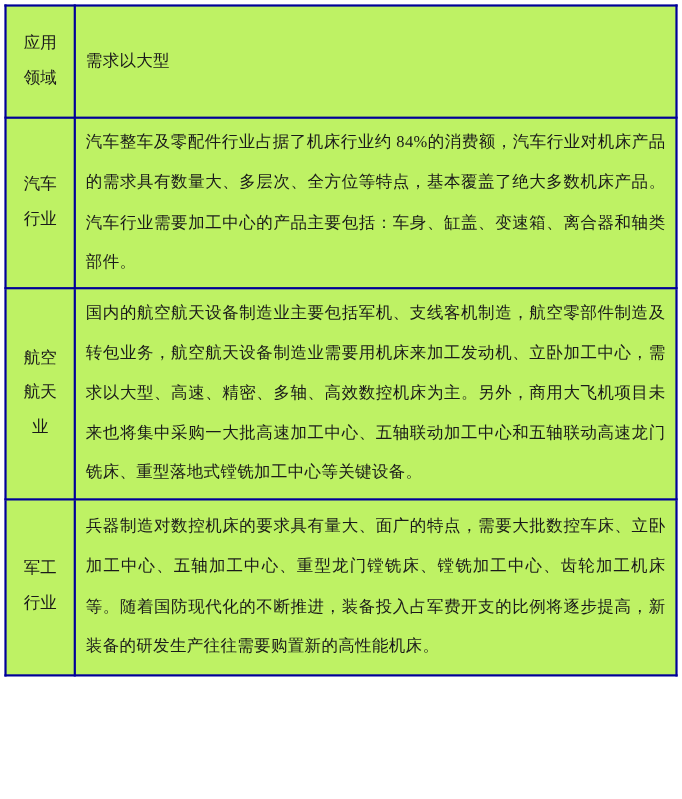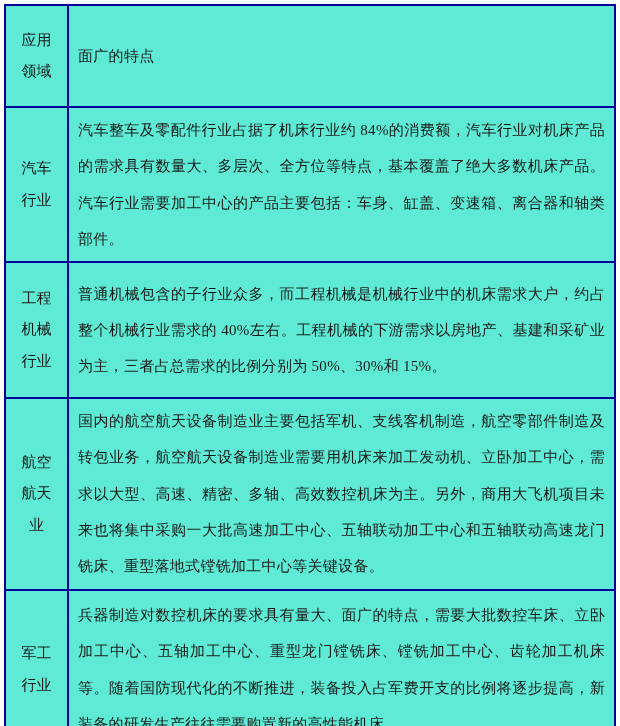--- a/index.html
+++ b/index.html
@@ -17,21 +17,21 @@
   table.demand-table {
     border-collapse: collapse;
     table-layout: fixed;
     width: 612px;
     margin: 4px 0 0 4px;
   }
   table.demand-table td {
     border: 2px solid #000099;
     vertical-align: middle;
     font-size: 15px;
-    background: #5eead4;
+    background: #bef264;
   }
   td.field-cell {
     width: 53px;
     text-align: center;
     white-space: pre-line;
     line-height: 2.1;
     padding: 2px 4px;
   }
   td.analysis-cell {
     text-align: justify;
@@ -47,32 +47,26 @@
   tr.row-defense { height: 160px; }
 </style>
 </head>
 <body>
 
 <table class="demand-table">
   <tbody>
     <tr class="row-header">
       <td class="field-cell">应用
 领域</td>
-      <td class="analysis-cell">面广的特点</td>
+      <td class="analysis-cell">需求以大型</td>
     </tr>
     <tr class="row-auto">
       <td class="field-cell">汽车
 行业</td>
       <td class="analysis-cell">汽车整车及零配件行业占据了机床行业约 84%的消费额，汽车行业对机床产品的需求具有数量大、多层次、全方位等特点，基本覆盖了绝大多数机床产品。汽车行业需要加工中心的产品主要包括：车身、缸盖、变速箱、离合器和轴类部件。</td>
-    </tr>
-    <tr class="row-machine">
-      <td class="field-cell">工程
-机械
-行业</td>
-      <td class="analysis-cell">普通机械包含的子行业众多，而工程机械是机械行业中的机床需求大户，约占整个机械行业需求的 40%左右。工程机械的下游需求以房地产、基建和采矿业为主，三者占总需求的比例分别为 50%、30%和 15%。</td>
     </tr>
     <tr class="row-aero">
       <td class="field-cell">航空
 航天
 业</td>
       <td class="analysis-cell">国内的航空航天设备制造业主要包括军机、支线客机制造，航空零部件制造及转包业务，航空航天设备制造业需要用机床来加工发动机、立卧加工中心，需求以大型、高速、精密、多轴、高效数控机床为主。另外，商用大飞机项目未来也将集中采购一大批高速加工中心、五轴联动加工中心和五轴联动高速龙门铣床、重型落地式镗铣加工中心等关键设备。</td>
     </tr>
     <tr class="row-defense">
       <td class="field-cell">军工
 行业</td>

